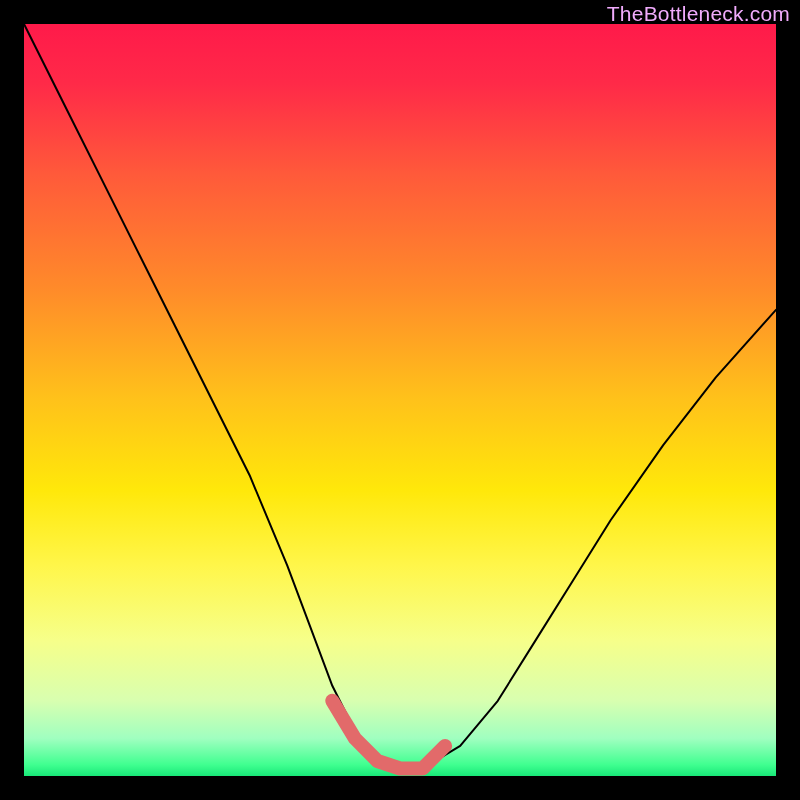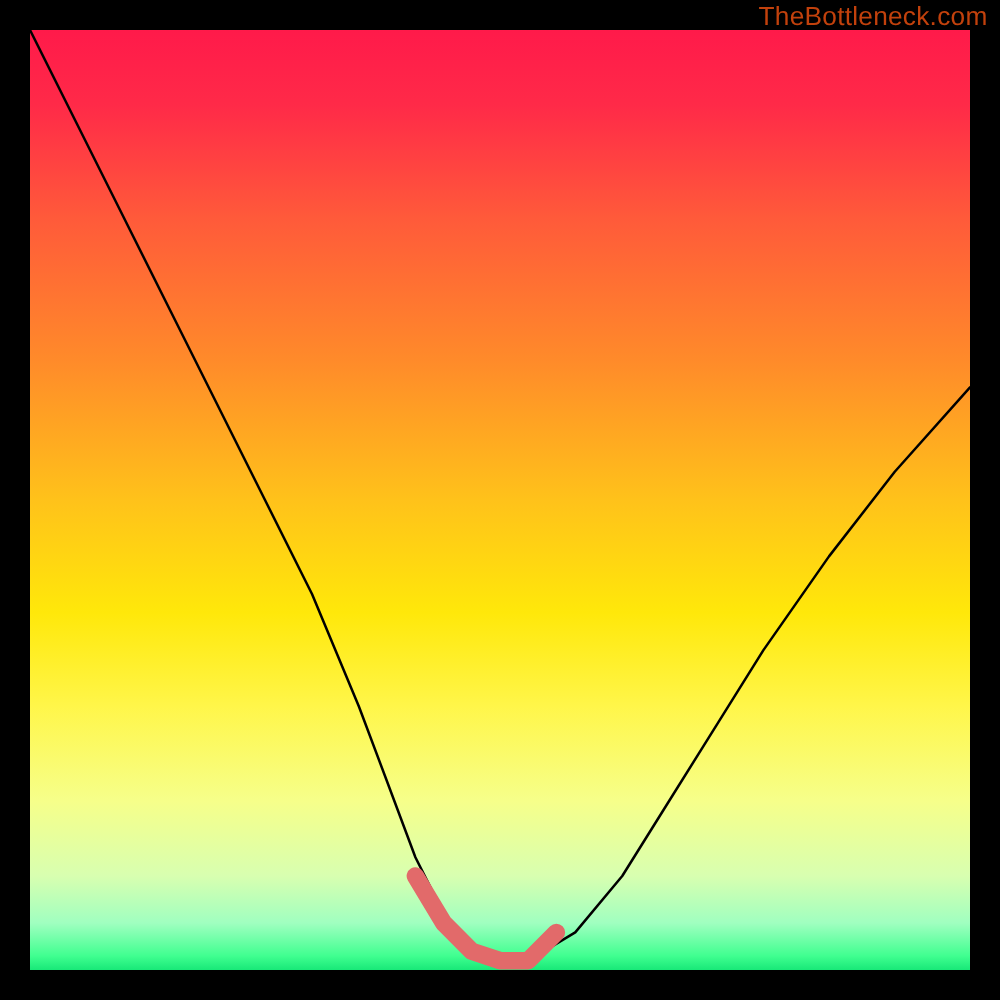--- a/index.html
+++ b/index.html
@@ -30,21 +30,21 @@
     inset: 0;
   }
   .curve-svg, .highlight-svg {
     position: absolute;
     inset: 0;
   }
   .watermark {
     position: absolute;
     top: 2px;
     right: 10px;
-    color: #c2410c;
+    color: #f0abfc;
     font-size: 21px;
     font-weight: 500;
     letter-spacing: 0.2px;
   }
 </style>
 </head>
 <body>
 
 <div class="frame">
 

